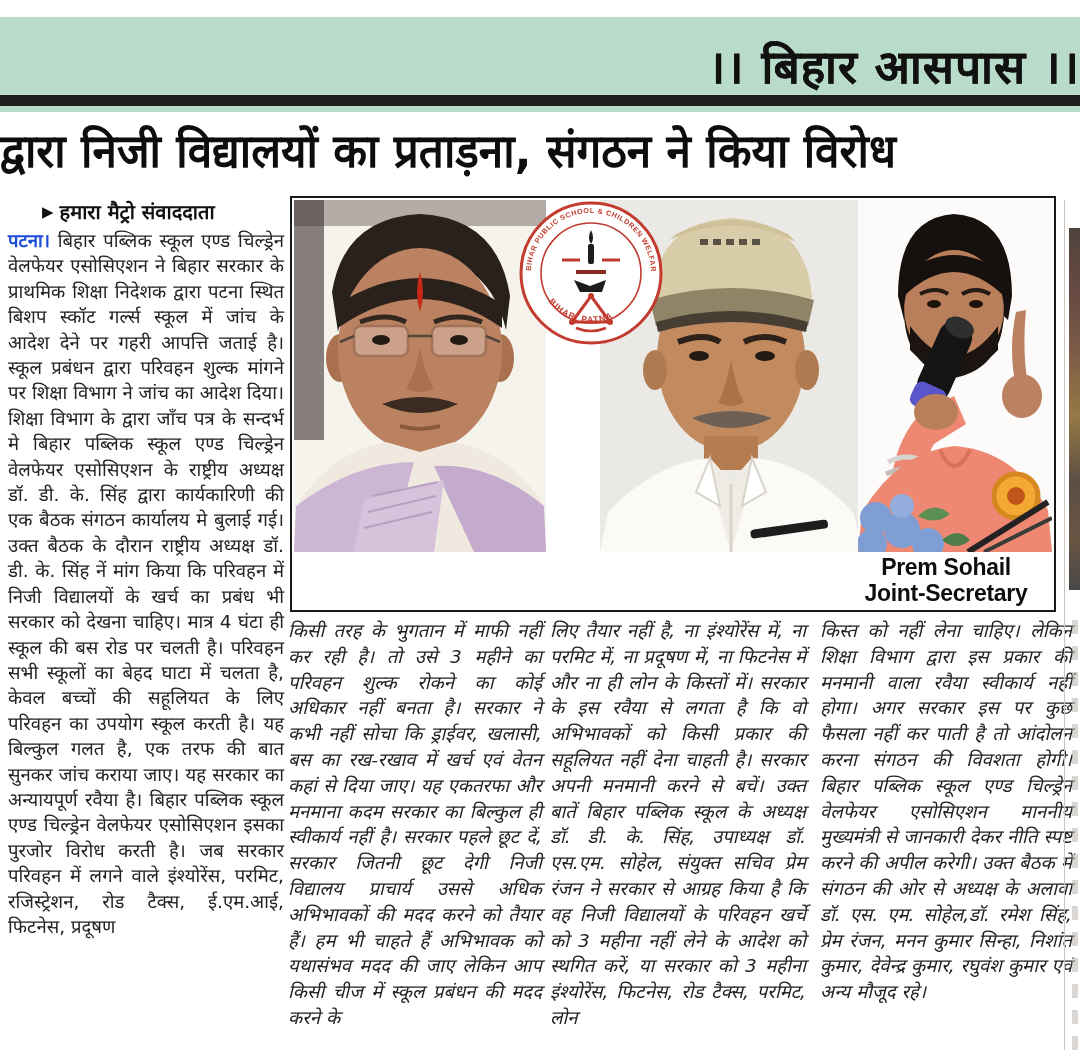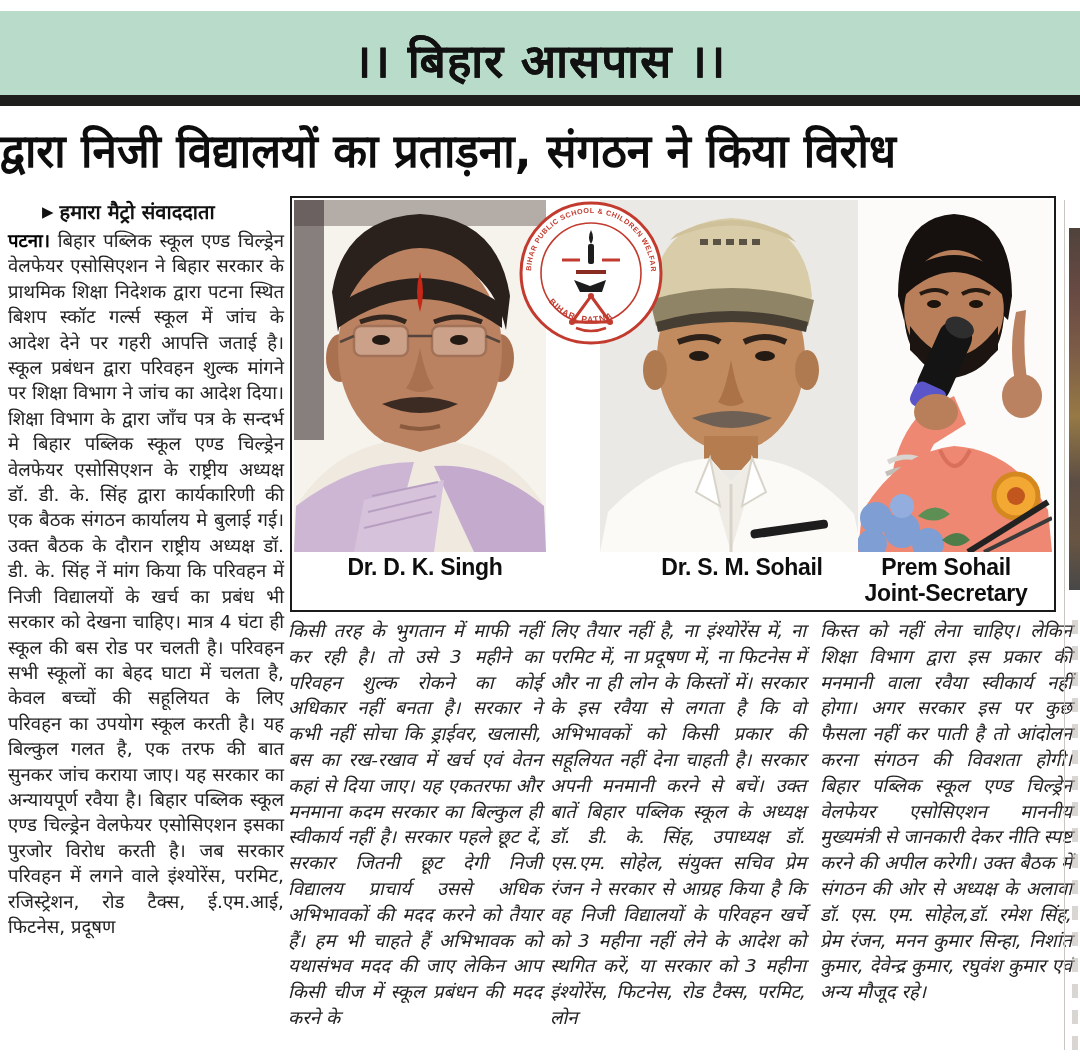--- a/index.html
+++ b/index.html
@@ -2,22 +2,22 @@
 <html><head>
 <meta charset="utf-8">
 <style>
   * { margin:0; padding:0; box-sizing:border-box; }
   html,body { background:#ffffff; }
   body {
     width:1080px; height:1058px; position:relative; overflow:hidden;
     font-family:"DejaVu Sans", sans-serif; color:#1d1d1d;
   }
   .banner {
-    position:absolute; left:0; top:11px; width:1080px; height:95px;
-    background:#b9dcca; display:flex; align-items:center; justify-content:center;
+    position:absolute; left:0; top:17px; width:1080px; height:95px;
+    background:#b9dcca; display:flex; align-items:center; justify-content:flex-end;
   }
   .banner-title {
     font-size:46px; font-weight:800; color:#111; letter-spacing:1px;
     text-shadow:0 0 0 #111;
   }
   .black-bar { position:absolute; left:0; top:95px; width:1080px; height:11px; background:#1e1f1d; }
   .headline-wrap {
     position:absolute; left:4px; top:106px; width:892px; height:86px;
     display:flex; align-items:center; justify-content:flex-end;
   }
@@ -27,21 +27,21 @@
   }
   
   .left-col { position:absolute; left:8px; top:198px; width:276px; }
   .byline { font-size:20px; font-weight:700; color:#111; display:flex; align-items:center; gap:6px; padding-left:34px; }
   .byline .marker { font-size:15px; color:#111; }
   .news-text {
     font-size:18.5px; line-height:25.4px; text-align:justify; color:#222;
     text-justify:inter-word;
   }
   .left-col .news-text { margin-top:3px; }
-  .dateline { font-weight:700; color:#000000; }
+  .dateline { font-weight:700; color:#1d4ed8; }
   
   .photo-block {
     position:absolute; left:290px; top:196px; width:766px; height:416px;
     border:2px solid #1a1a1a; background:#fff;
   }
   .photo { position:absolute; top:2px; height:352px; overflow:hidden; }
   .photo svg { display:block; width:100%; height:100%; }
   .photo1 { left:2px;   width:252px; }
   .photo2 { left:308px; width:262px; }
   .photo3 { left:566px; width:194px; }
@@ -262,24 +262,22 @@
       <path d="M73,96 L92,122 L54,122 Z" fill="none" stroke="#c23b2e" stroke-width="3"></path>
       <circle cx="73" cy="96" r="3" fill="#c23b2e"></circle>
       <circle cx="54" cy="122" r="3" fill="#c23b2e"></circle>
       <circle cx="92" cy="122" r="3" fill="#c23b2e"></circle>
       <path d="M58,128 Q73,134 88,128" stroke="#c23b2e" stroke-width="2.5" fill="none"></path>
     </svg>
   </div>
 
   <div class="captions">
     <div class="caption cap1">
-      <div>Dr. D. K. Singh</div>
     </div>
     <div class="caption cap2">
-      <div>Dr. S. M. Sohail</div>
     </div>
     <div class="caption cap3">
       <div>Prem Sohail</div>
       <div>Joint-Secretary</div>
     </div>
   </div>
 </div>
 
 <div class="col col2">
   <div class="news-text">किसी तरह के भुगतान में माफी नहीं कर रही है। तो उसे 3 महीने का परिवहन शुल्क रोकने का कोई अधिकार नहीं बनता है। सरकार ने कभी नहीं सोचा कि ड्राईवर, खलासी, बस का रख-रखाव में खर्च एवं वेतन कहां से दिया जाए। यह एकतरफा और मनमाना कदम सरकार का बिल्कुल ही स्वीकार्य नहीं है। सरकार पहले छूट दें, सरकार जितनी छूट देगी निजी विद्यालय प्राचार्य उससे अधिक अभिभावकों की मदद करने को तैयार हैं। हम भी चाहते हैं अभिभावक को यथासंभव मदद की जाए लेकिन आप किसी चीज में स्कूल प्रबंधन की मदद करने के</div>

